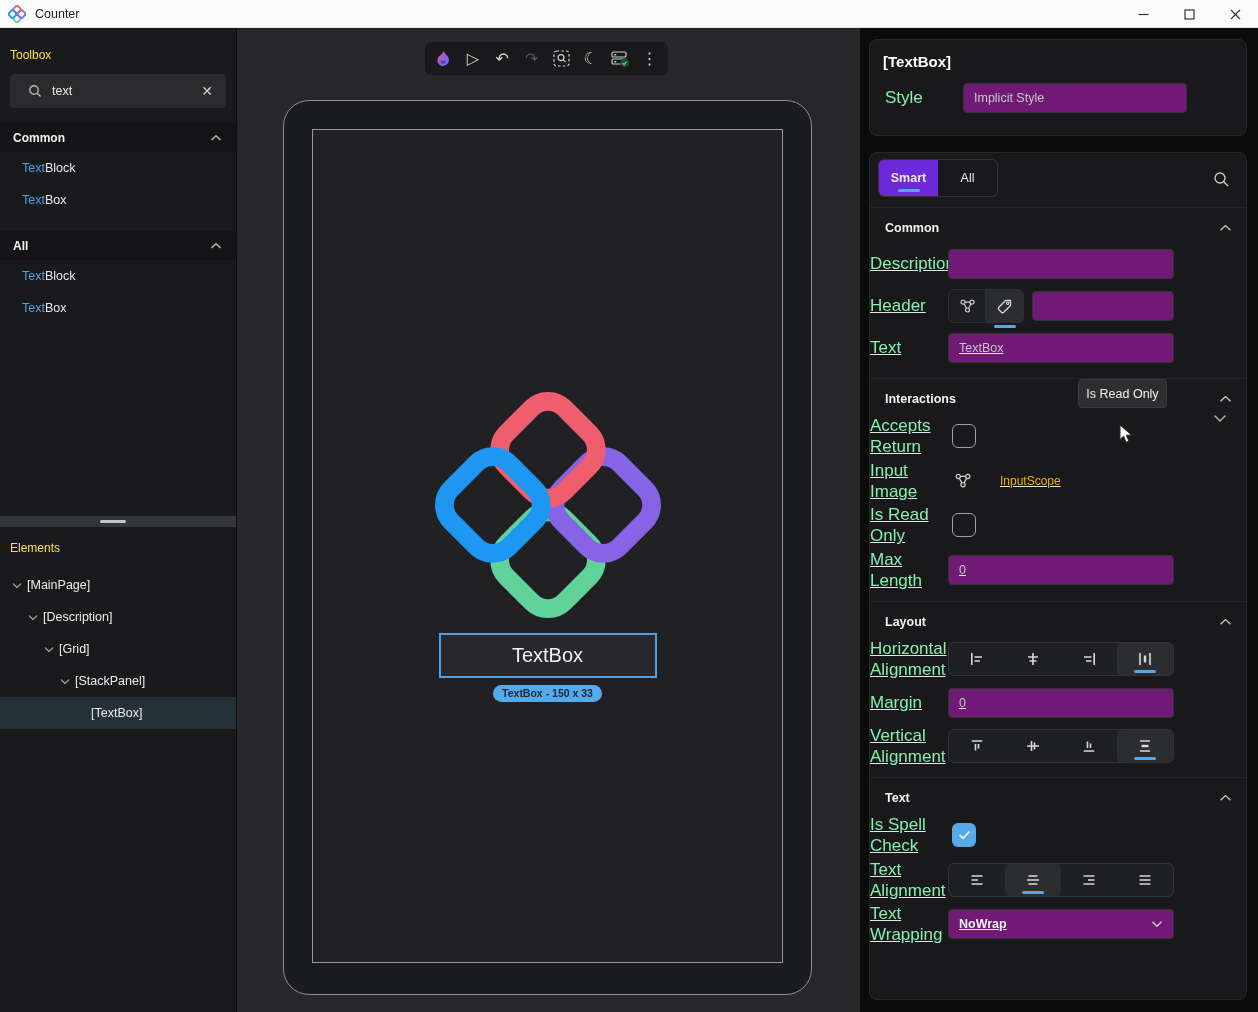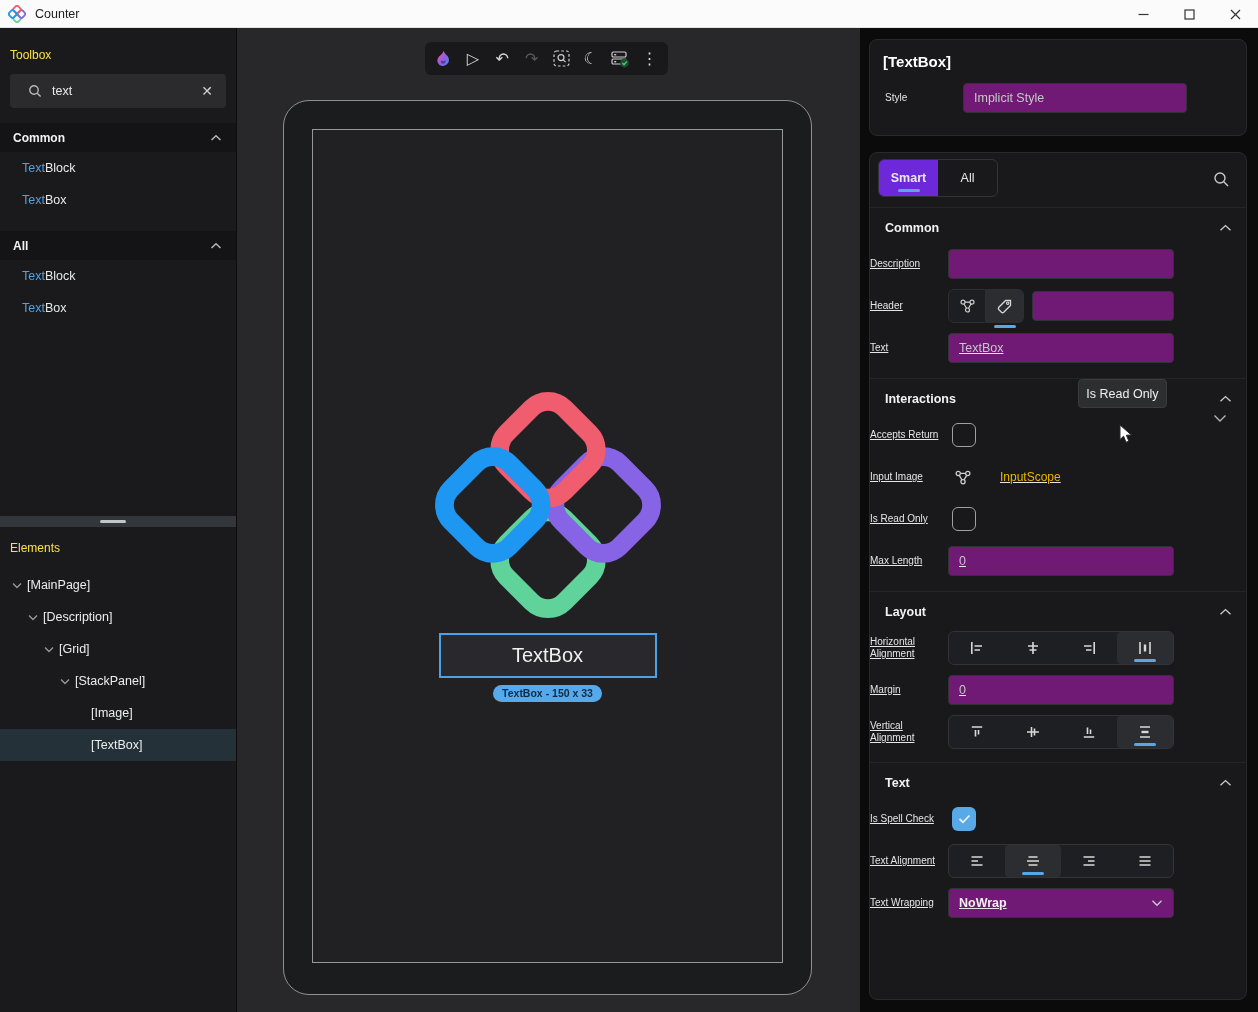--- a/index.html
+++ b/index.html
@@ -91,21 +91,21 @@
   
   .rightpanel { position:absolute; left:860px; top:28px; width:398px; height:984px; background:#0b0b0c; }
   .card {
     position:absolute; left:9px; width:378px; background:#19191b;
     border:1px solid #28292b; border-radius:8px;
   }
   .card1 { top:11px; height:97px; }
   .card1 .ptitle { margin:13px 0 0 13px; font-size:15px; font-weight:bold; color:#fff; }
   .row-style { display:flex; align-items:center; margin:13px 0 0 15px; }
   .row-style .flabel { width:78px; }
-  .flabel { font-size:10px; color:#e5e5e5; line-height:1.25; }
+  .flabel { font-size:17px; color:#86efac; line-height:1.25; }
   .inputbox {
     background:#701a75; border:1px solid #323336; border-radius:4px;
     display:flex; align-items:center; padding:0 10px; font-size:12.5px; color:#c6c7c9;
     height:30px;
   }
   .card1 .inputbox { width:224px; }
 
   .card2 { top:124px; height:848px; }
   .tabsrow { position:relative; height:54px; }
   .tabs {
@@ -280,23 +280,20 @@
         <span>[Grid]</span>
       </div>
       <div class="tree-row" style="padding-left:58px;">
         <span class="tchev">
             <svg width="10" height="7" viewBox="0 0 10 7" fill="none">
               <path d="M1 1.5 L5 5.5 L9 1.5" stroke="#9a9a9a" stroke-width="1.3"></path>
             </svg>
           </span>
         <span>[StackPanel]</span>
       </div>
-      <div class="tree-row" style="padding-left:91px;">
-        <span>[Image]</span>
-      </div>
       <div class="tree-row selected" style="padding-left:91px;">
         <span>[TextBox]</span>
       </div>
     </div>
   </div>
 
   <div class="canvas">
 
     <div class="toolbar">
       <div class="tool">

